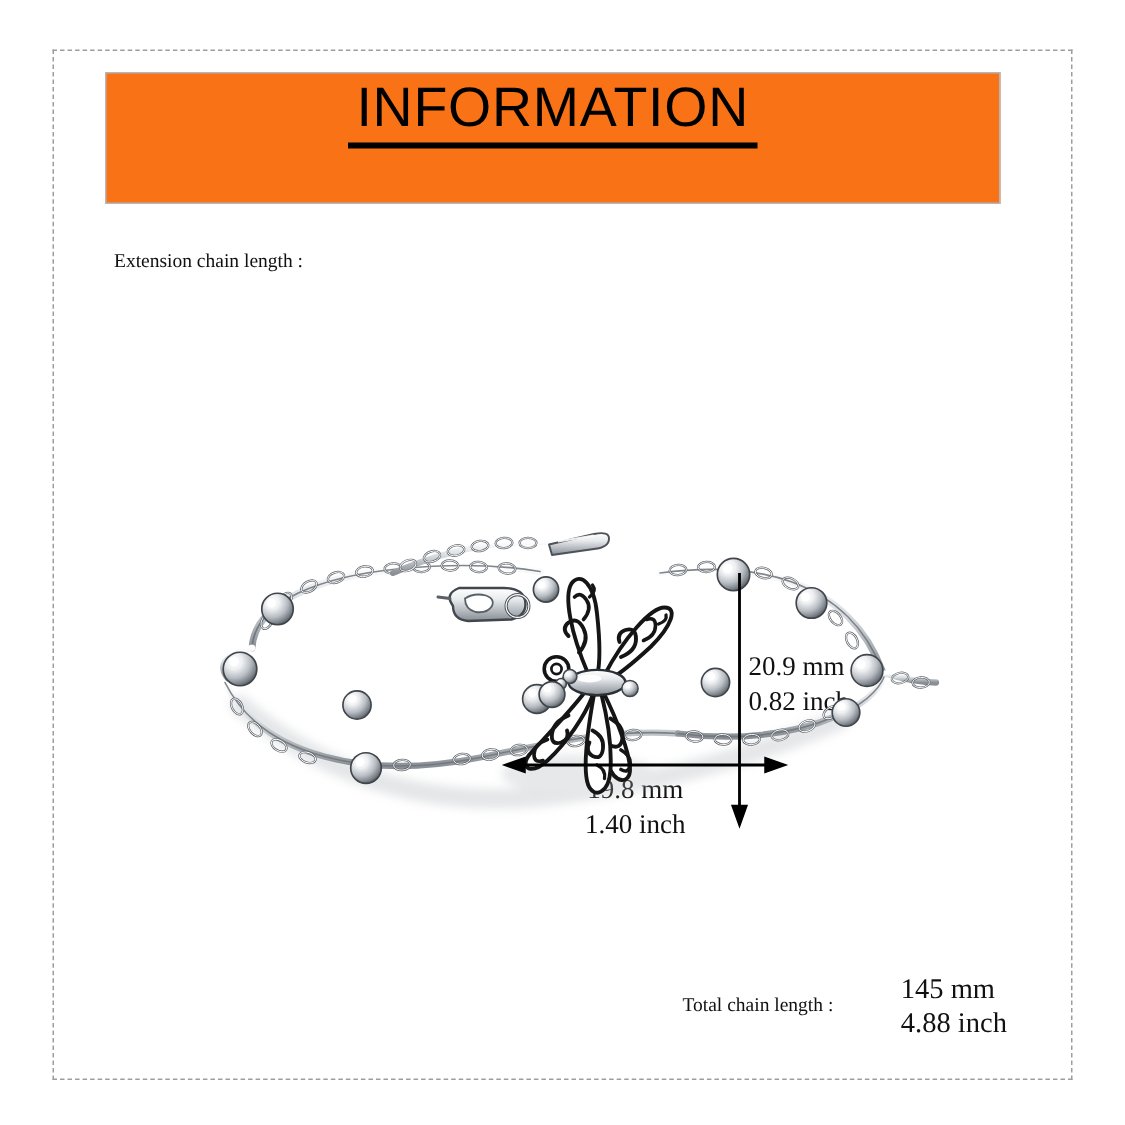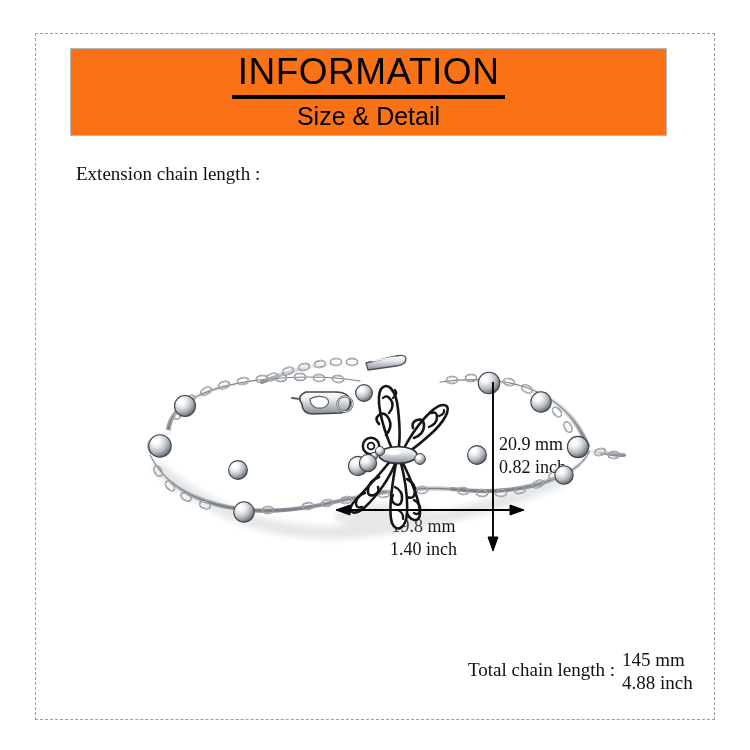--- a/index.html
+++ b/index.html
@@ -78,36 +78,36 @@
 
   
   .spec {
     position: absolute;
     display: flex;
     align-items: flex-start;
     white-space: nowrap;
   }
   .spec-label {
     font-family: "Liberation Serif", serif;
-    font-size: 19px;
+    font-size: 13px;
     line-height: 24px;
     color: #111111;
     padding-top: 10px;
   }
   .spec-values {
     font-family: "Liberation Serif", serif;
     font-size: 19px;
     line-height: 23px;
     color: #111111;
     padding-left: 7px;
   }
   .spec-values div { display: block; }
 
   #spec-extension { left: 76px; top: 152px; }
-  #spec-total     { left: 468px; top: 648px; }
+  #spec-total     { left: 455px; top: 648px; gap: 38px; }
 
   
   .dim-label {
     position: absolute;
     font-family: "Liberation Serif", serif;
     font-size: 18px;
     line-height: 23px;
     color: #111111;
     white-space: nowrap;
   }
@@ -128,21 +128,20 @@
 <body>
 
 <div id="page">
 
   <div class="dashed-frame"></div>
 
   <div class="header-box">
     <div class="header-title-wrap">
       <span class="header-title">INFORMATION</span>
     </div>
-    <div class="header-sub">Size &amp; Detail</div>
   </div>
 
   <div class="spec" id="spec-extension">
     <div class="spec-label">Extension chain length :</div>
   </div>
 
   <div class="spec" id="spec-total">
     <div class="spec-label">Total chain length :</div>
     <div class="spec-values">
       <div>145 mm</div>

